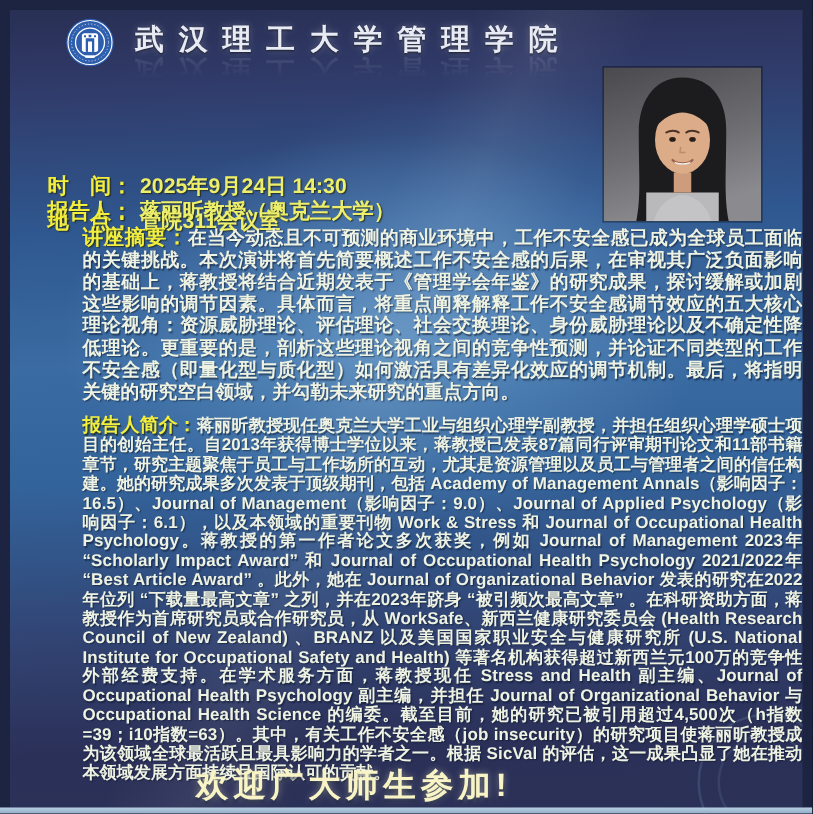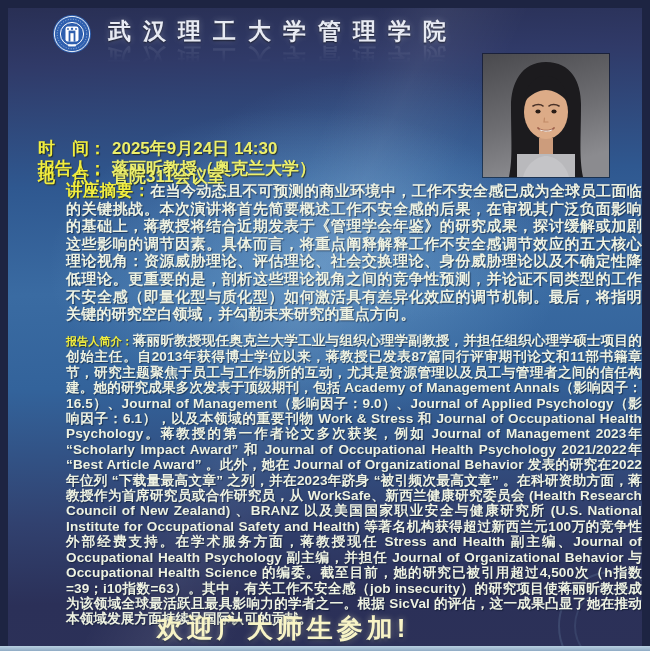--- a/index.html
+++ b/index.html
@@ -57,21 +57,21 @@
 
   
   .para{
     position:absolute; left:37px; width:576px; text-align:justify;
     color:#eef2e2; text-shadow:1px 1px 1px rgba(10,20,40,.55);margin-left:29px;
   }
   .abstract{ top:182px; font-size:15px; line-height:17.6px; font-weight:700; letter-spacing:0.2px; }
   .bio{ top:333px; font-size:13.6px; line-height:15.4px; font-weight:600; letter-spacing:0.1px; }
   .sec-label{ color:#f2ee3e; font-weight:bold; text-shadow:1px 1px 1px rgba(30,30,0,.7); }
   .abstract .sec-label{ font-size:16.5px; }
-  .bio .sec-label{ font-size:11px; }
+  .bio .sec-label{ font-size:15px; }
 
   .welcome{
     position:absolute; left:0; top:611px; width:566px; text-align:center;
     font-size:26px; font-weight:bold; color:#f8f4c6; letter-spacing:4px;
     text-shadow:0 0 6px rgba(255,250,200,.45), 0 2px 2px rgba(10,20,50,.6);
   }
 </style>
 </head>
 <body>
 

